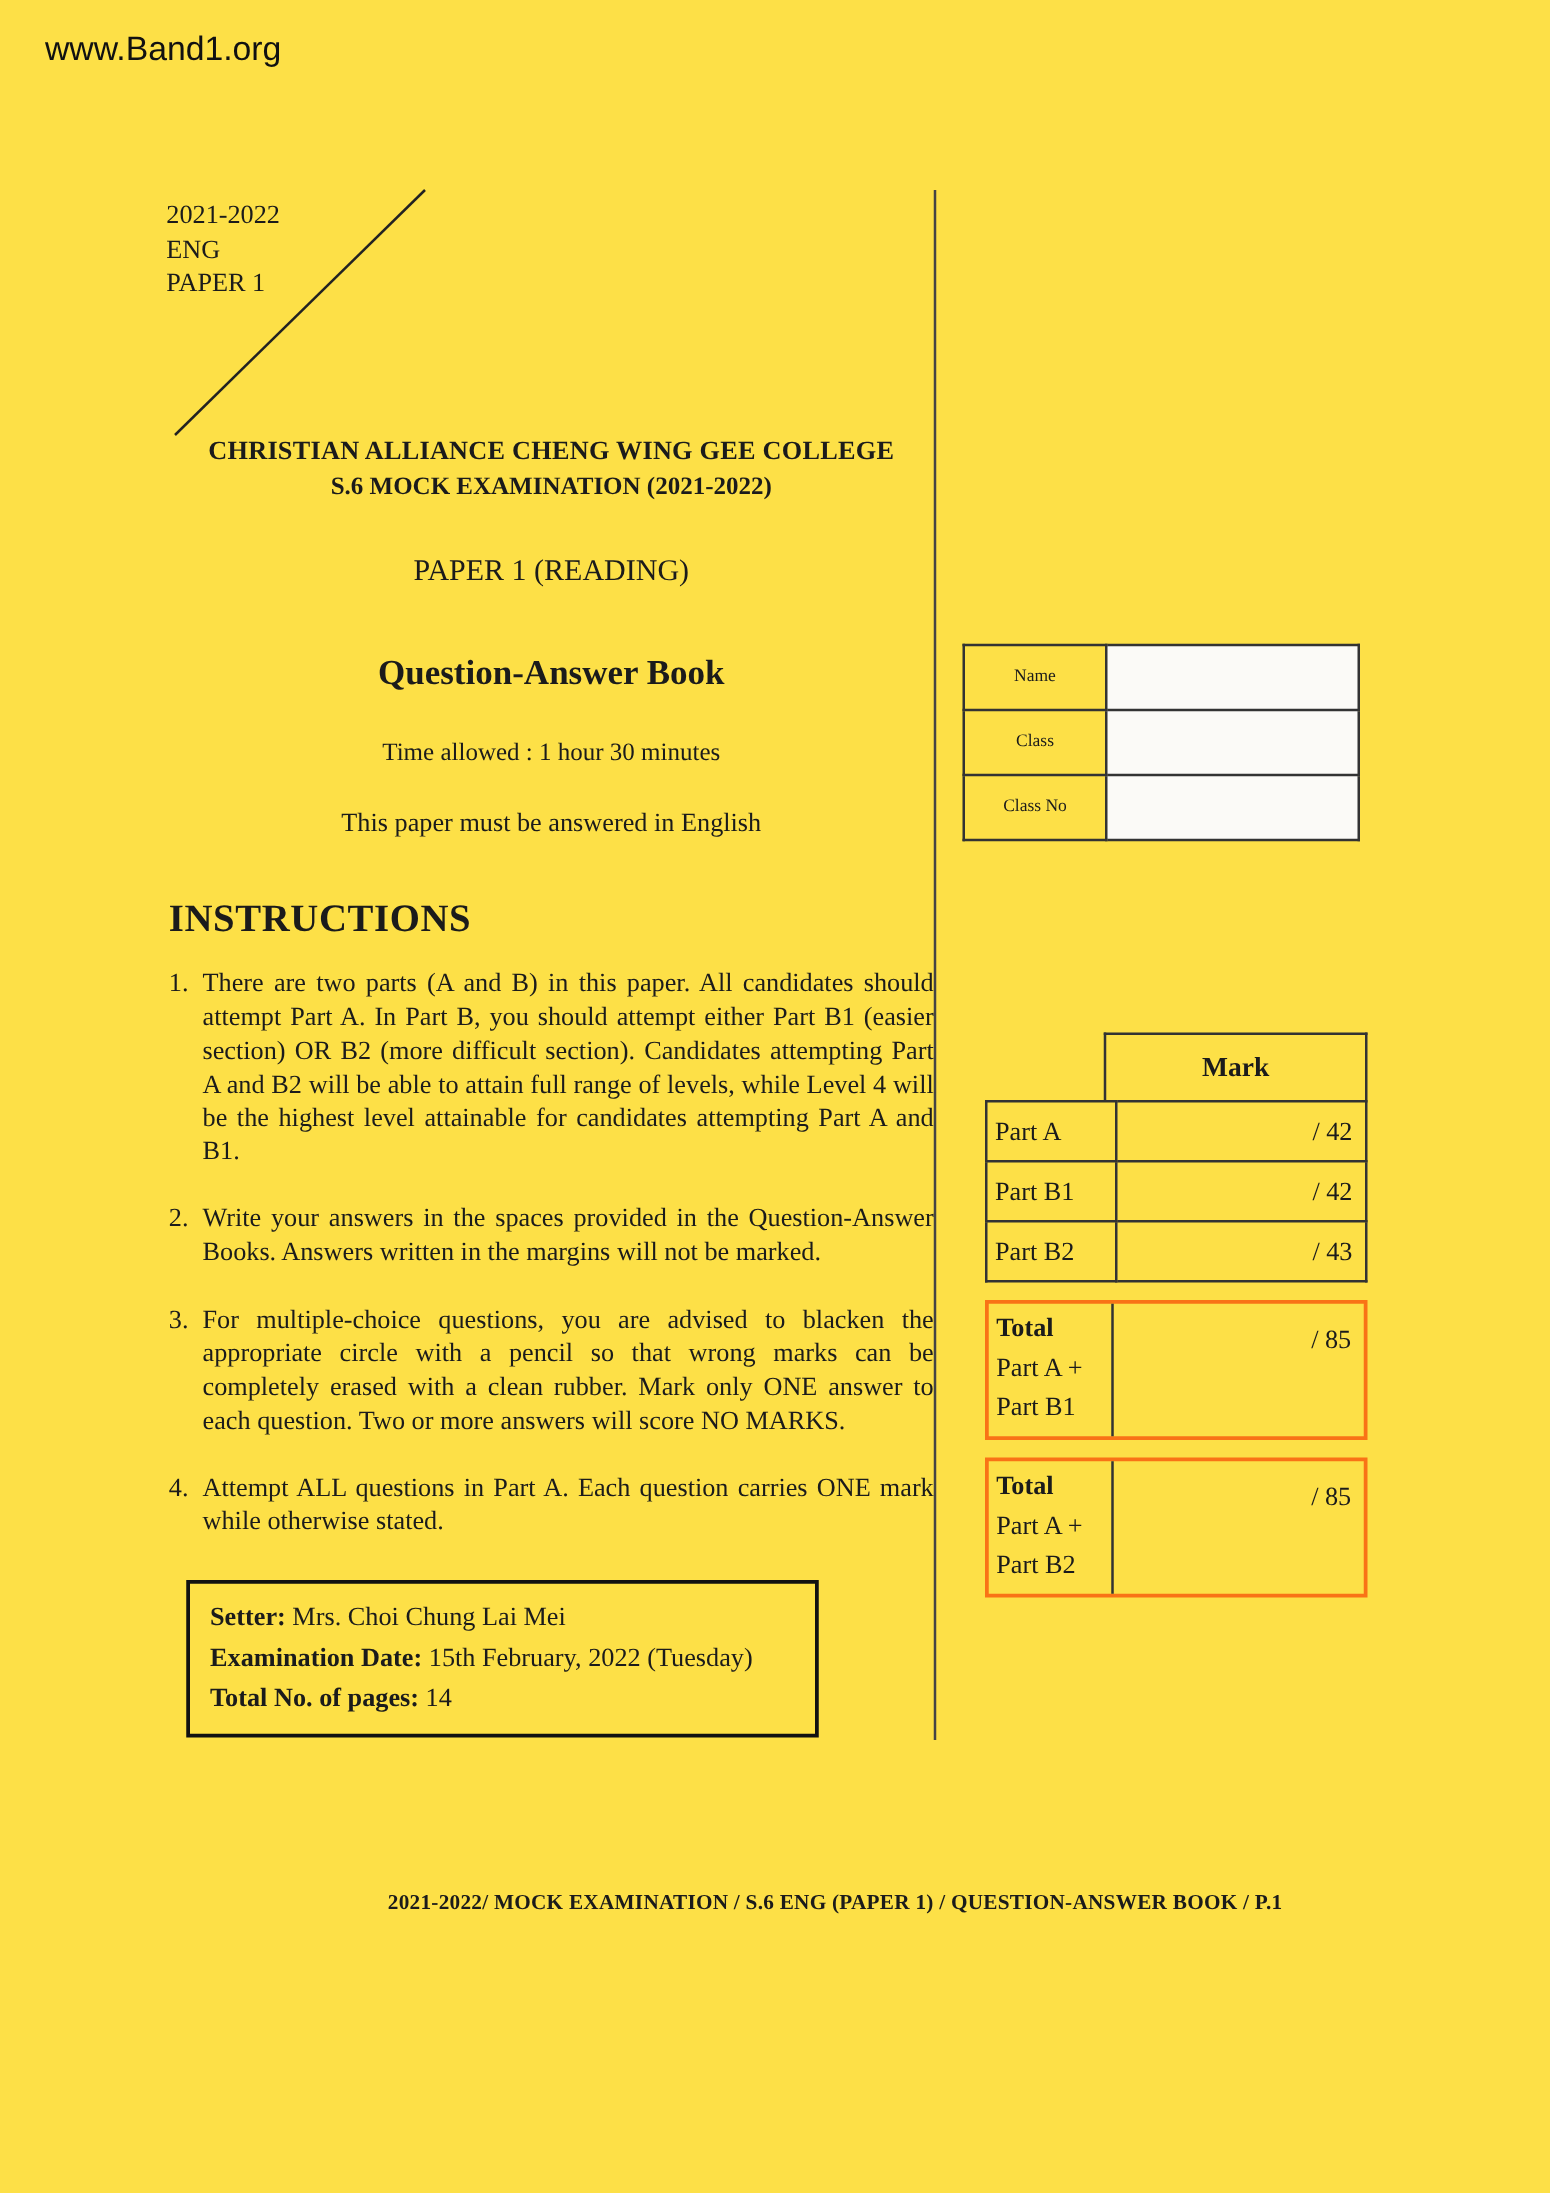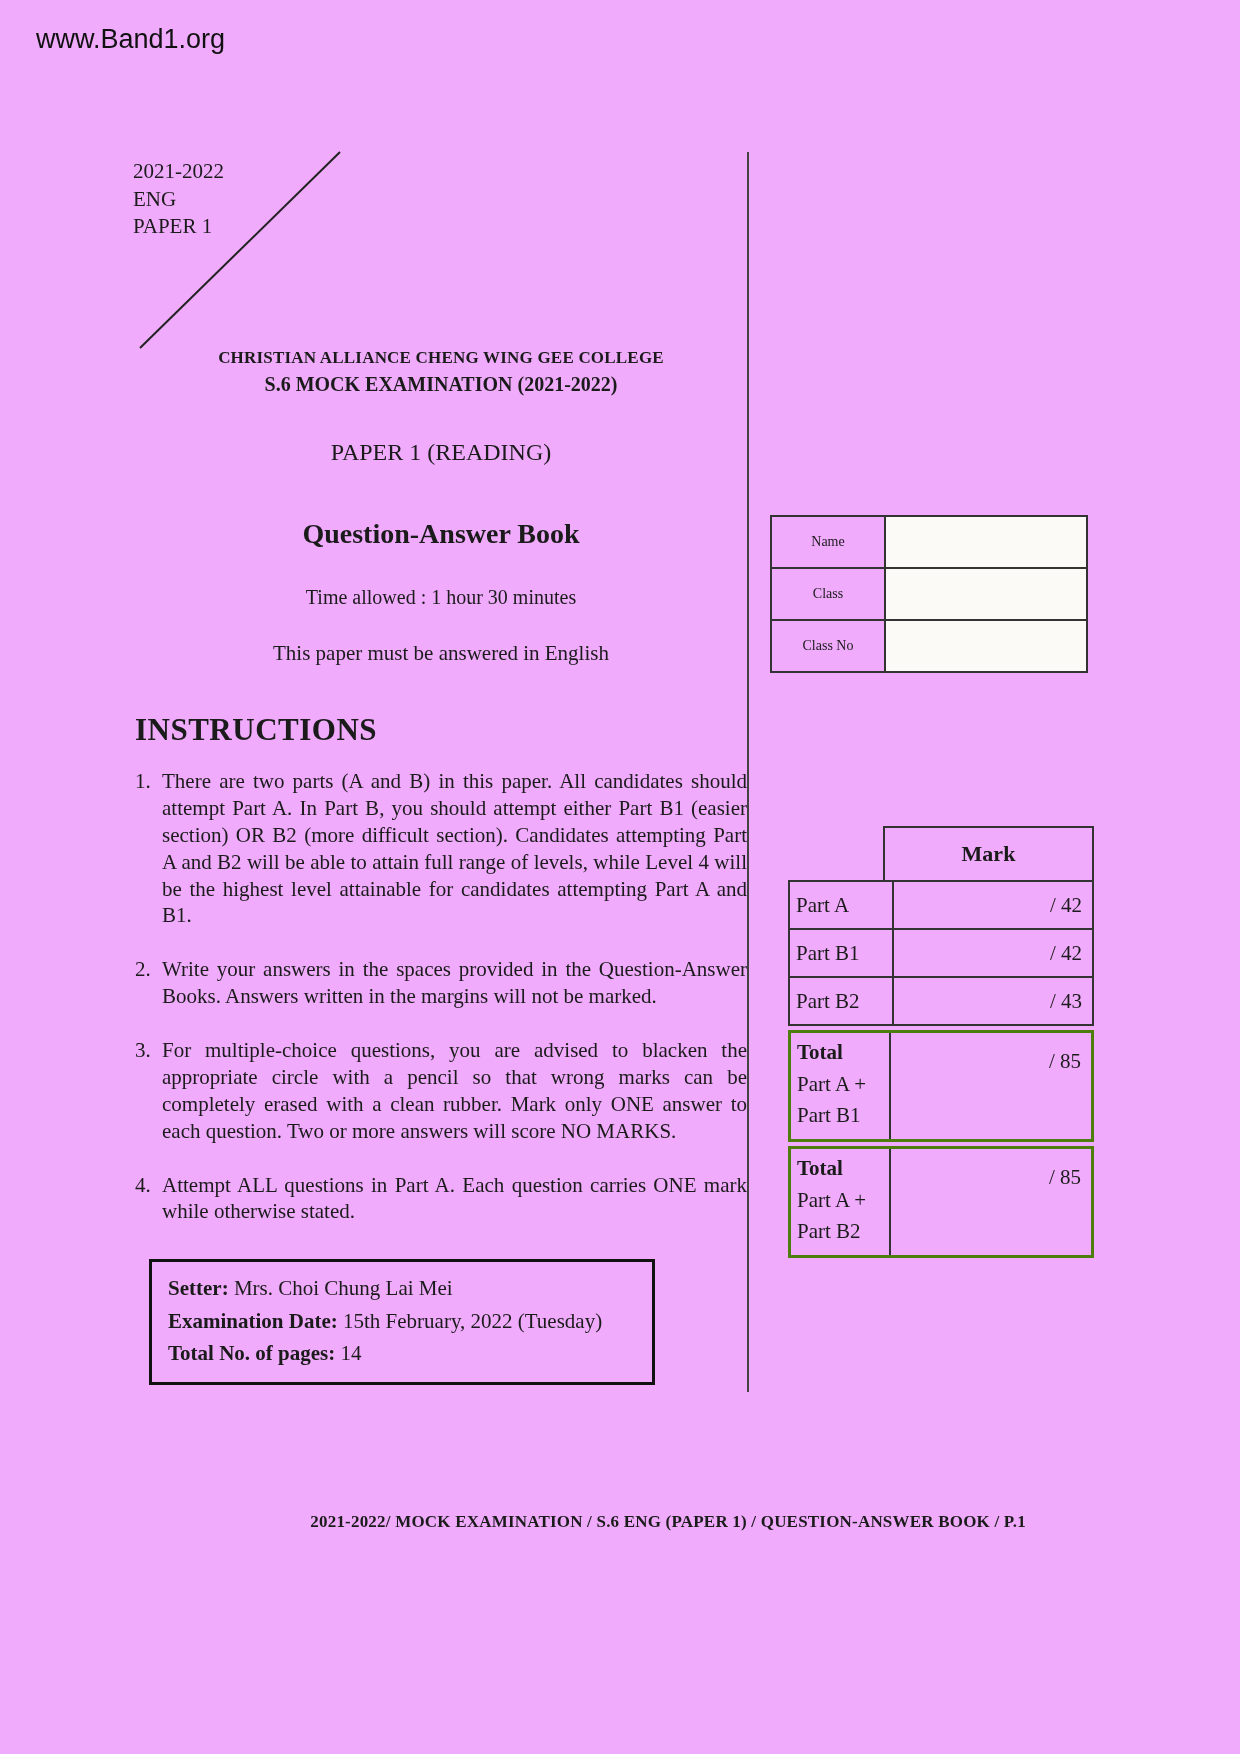--- a/index.html
+++ b/index.html
@@ -1,20 +1,20 @@
 <!DOCTYPE html>
 <html><head>
 <meta charset="utf-8">
 <style>
   html,body { margin:0; padding:0; background:#d9d9d9; }
   .page {
     position:relative;
     width:1240px; height:1754px;
     margin:0 auto;
-    background:#f0abfc;
+    background:#fde047;
     font-family:"Liberation Serif", serif;
     color:#1b1b1b;
     overflow:hidden;
   }
 
   .watermark {
     position:absolute; left:36px; top:24px;
     font-family:"Liberation Sans", sans-serif;
     font-size:27px; color:#111;
   }
@@ -29,21 +29,21 @@
   .v-divider {
     position:absolute; left:747px; top:152px;
     width:2px; height:1240px; background:#444;
   }
 
   
   .main-col {
     position:absolute; left:135px; top:348px; width:612px;
     text-align:center;
   }
-  .college  { font-size:17px; font-weight:bold; letter-spacing:0.2px; }
+  .college  { font-size:21px; font-weight:bold; letter-spacing:0.2px; }
   .examline { font-size:20px; font-weight:bold; margin-top:5px; }
   .subject  { font-size:27px; font-weight:bold; margin-top:42px; }
   .paperline{ font-size:24px; font-weight:normal; margin-top:43px; }
   .qab      { font-size:28px; font-weight:bold; margin-top:52px; }
   .timeline { font-size:20px; margin-top:36px; }
   .langnote { font-size:21px; margin-top:32px; }
 
   .instr-title {
     text-align:left; font-size:31px; font-weight:bold;
     margin-top:46px; letter-spacing:0.5px;
@@ -86,22 +86,22 @@
     border:2px solid #333; border-bottom:none;
     display:flex; align-items:center; justify-content:center;
     font-weight:bold; font-size:22px;
   }
   .mark-rows { border-collapse:collapse; width:306px; }
   .mark-rows td { border:2px solid #333; height:44px; }
   .mark-rows td.lbl { width:95px; padding-left:6px; }
   .mark-rows td.val { text-align:right; padding-right:10px; }
 
   .total-box {
-    display:flex; border:3px solid #4d7c0f;
-    margin-top:4px; width:300px; min-height:106px;
+    display:flex; border:3px solid #f97316;
+    margin-top:14px; width:300px; min-height:106px;
   }
   .total-box .tlbl {
     width:92px; flex:0 0 92px; border-right:2px solid #333;
     padding:4px 0 6px 6px; line-height:1.5;
   }
   .total-box .tlbl .b { font-weight:bold; }
   .total-box .tval { flex:1; text-align:right; padding:16px 10px 0 0; }
 
   .footer {
     position:absolute; top:1512px; left:0; width:1026px;

